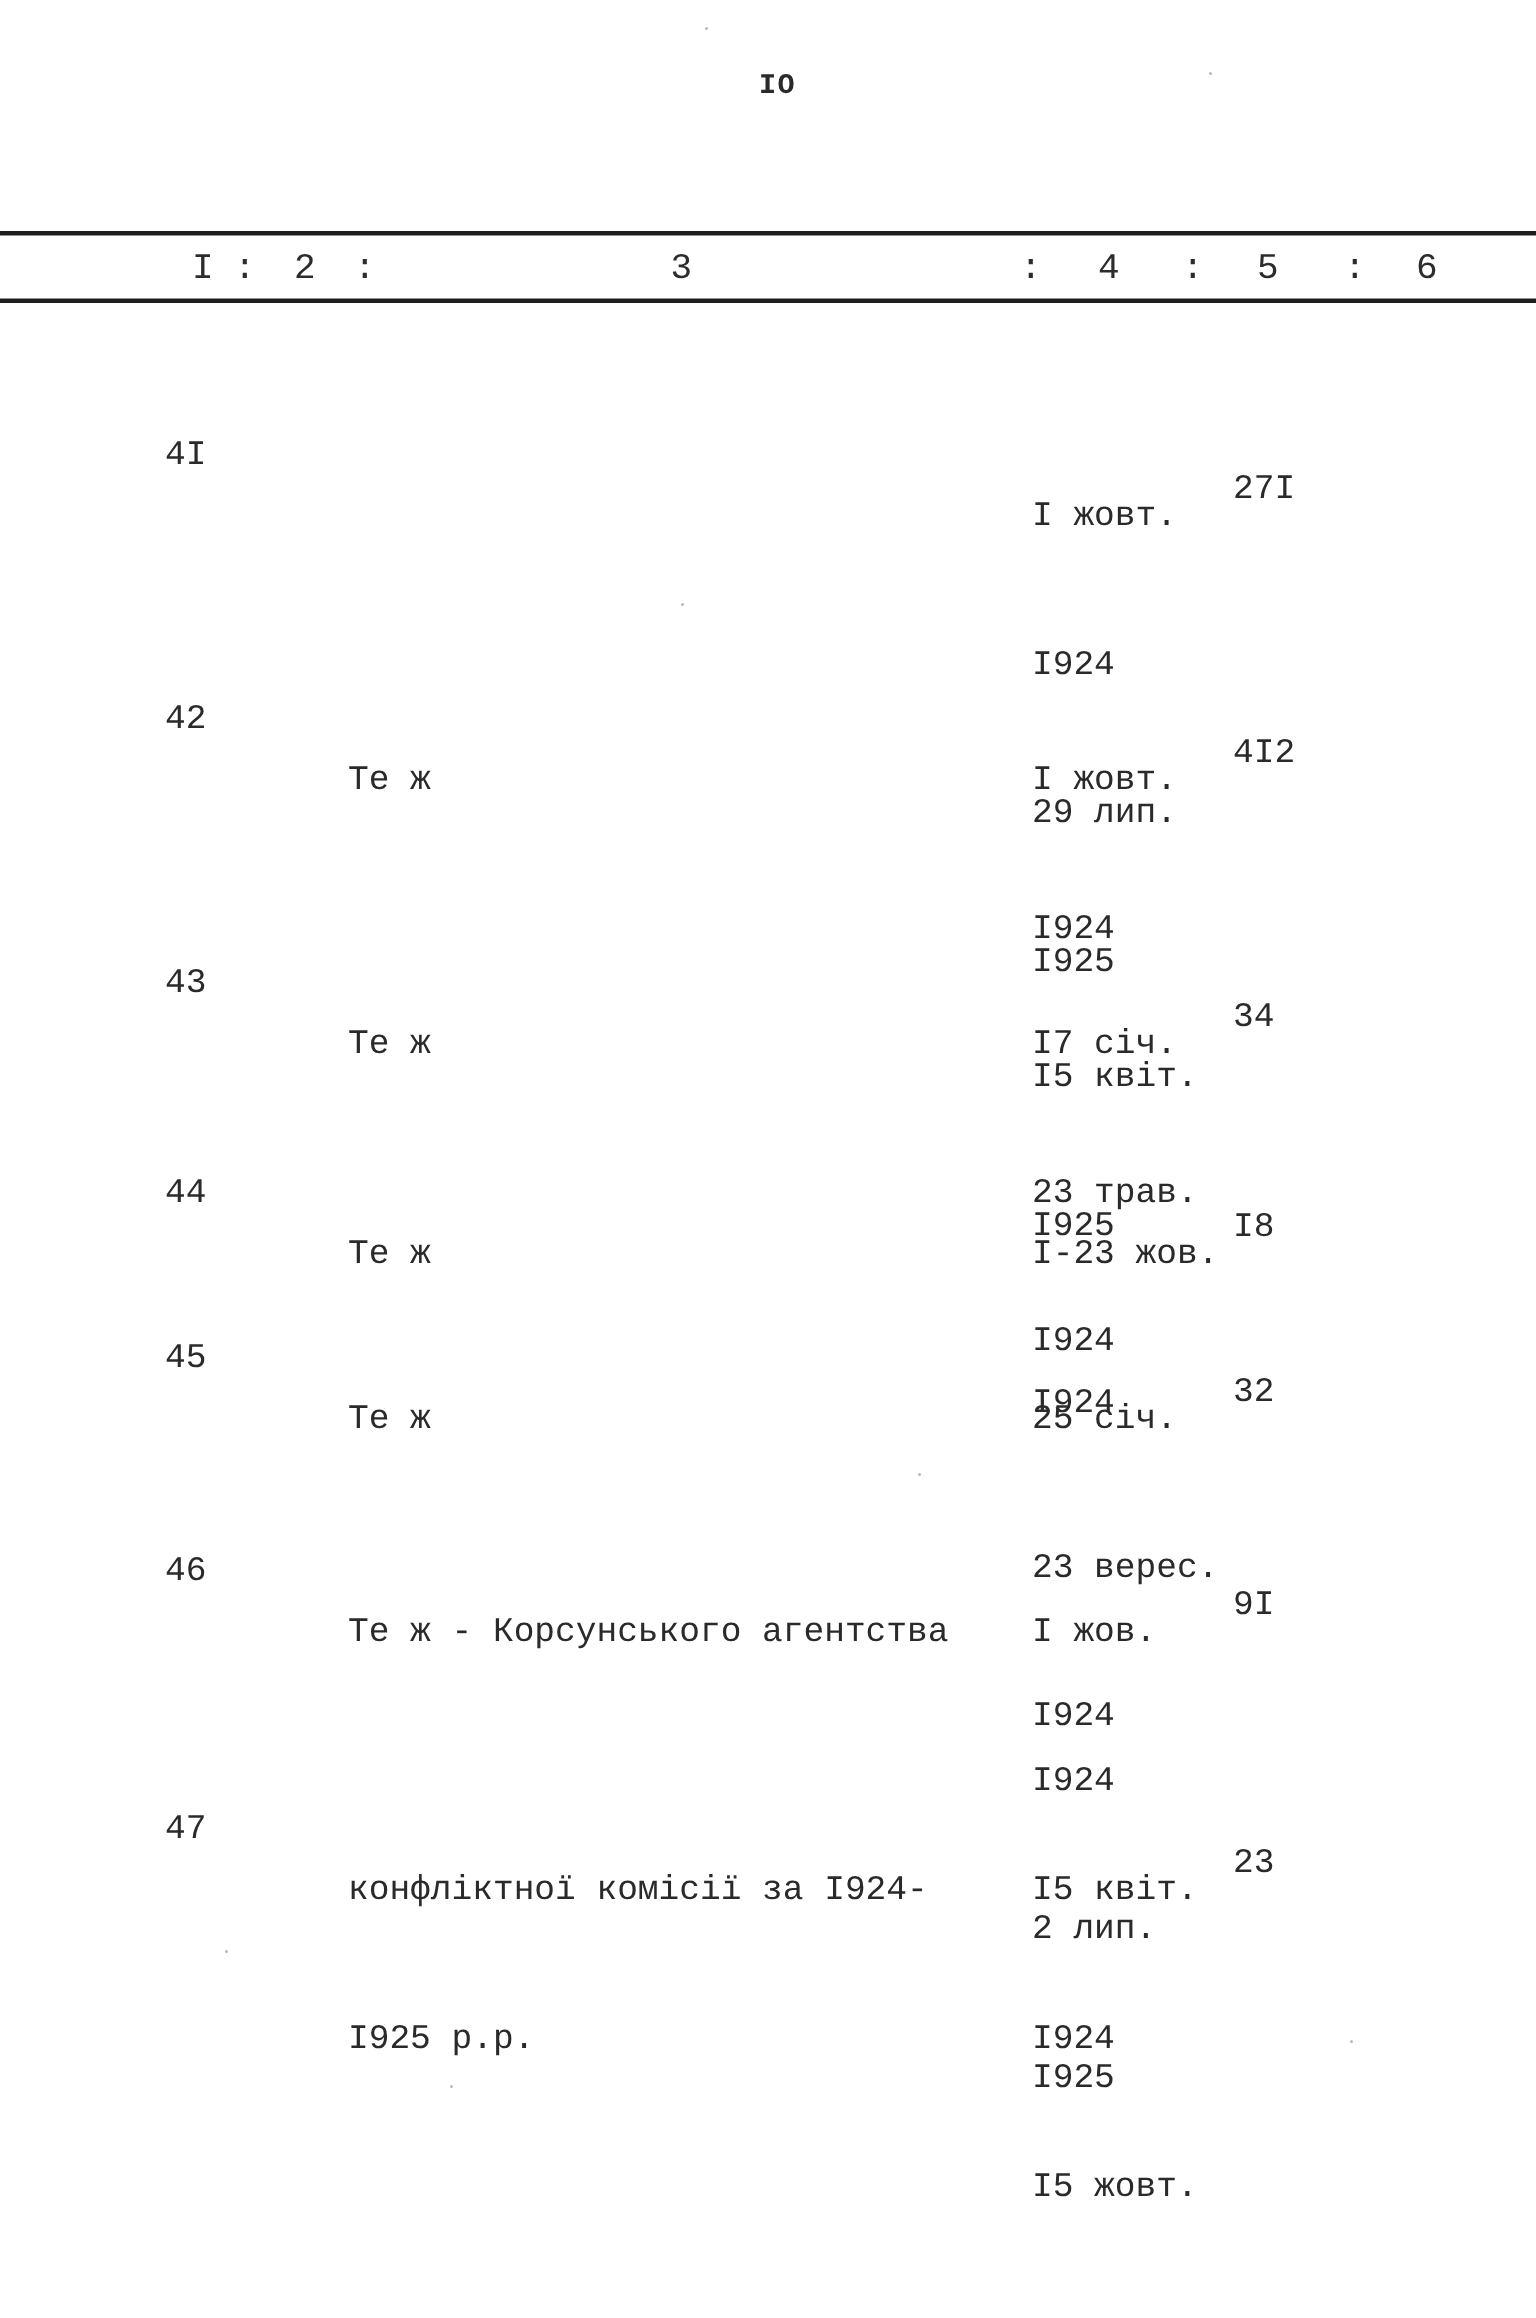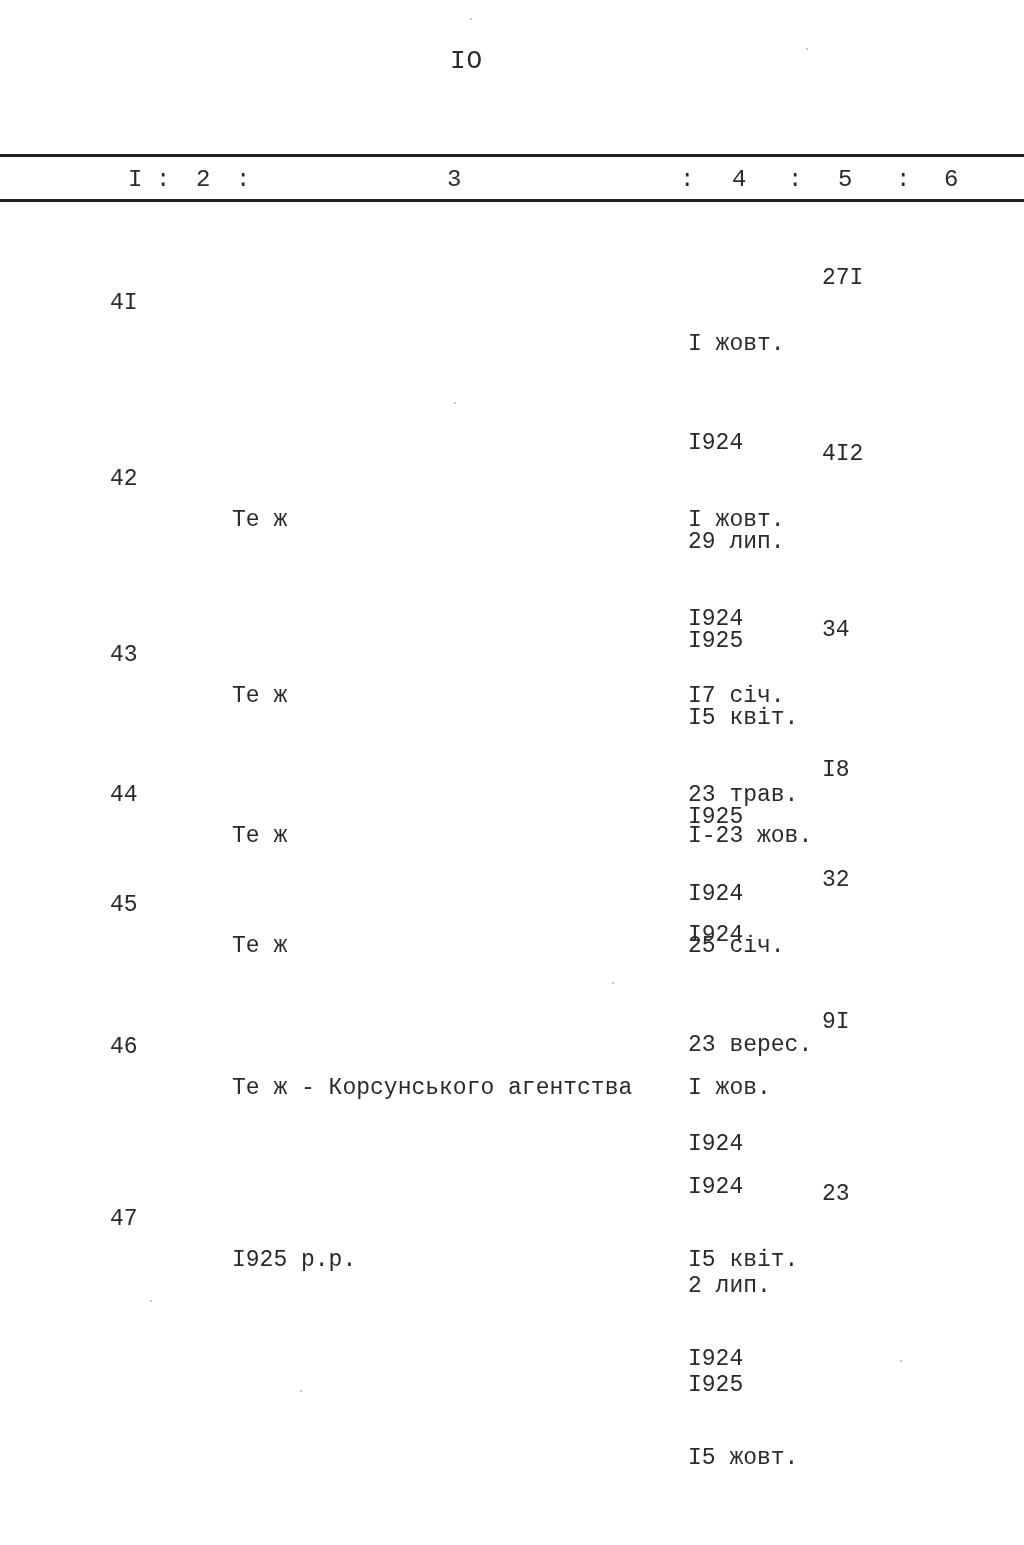--- a/index.html
+++ b/index.html
@@ -11,24 +11,25 @@
       width: 1024px;
       height: 1545px;
       position: relative;
       overflow: hidden;
       font-family: "Liberation Mono", "DejaVu Sans Mono", monospace;
       color: #2a2a2a;
       font-size: 23px;
     }
     .page-number {
       position: absolute;
-      left: 450px;
+      left: 506px;
       top: 46px;
-      font-size: 26px;
+      font-size: 19px;
       letter-spacing: 1px;
+      font-weight: bold;
     }
     .rule {
       position: absolute;
       left: 0;
       width: 1024px;
       background: #1e1e1e;
     }
     .rule.top { top: 154px; height: 3px; }
     .rule.bottom { top: 199px; height: 3px; }
     .header-cell {
@@ -44,21 +45,21 @@
     }
     .cell {
       position: absolute;
       top: 0;
       line-height: 33px;
       white-space: pre;
     }
     .c-num { left: 110px; margin-top: 25px; }
     .c-title { left: 232px; }
     .c-dates { left: 688px; }
-    .c-sheets { left: 822px; }
+    .c-sheets { left: 822px; margin-top: 48px; }
     .line { display: block; }
     .speck {
       position: absolute;
       width: 2px;
       height: 2px;
       background: #b9b9b9;
       border-radius: 1px;
     }
   </style>
 </head>
@@ -161,20 +162,21 @@
       <span class="line">I924</span>
       <span class="line">2 лип.</span>
       <span class="line">I925</span>
     </span>
     <span class="cell c-sheets">9I</span>
   </div>
 
   <div class="row" style="top:1178px">
     <span class="cell c-num">47</span>
     <span class="cell c-title">
+      <span class="line">конфліктної комісії за I924-</span>
       <span class="line">I925 р.р.</span>
     </span>
     <span class="cell c-dates">
       <span class="line">I5 квіт.</span>
       <span class="line">I924</span>
       <span class="line">I5 жовт.</span>
       <span class="line">I925</span>
     </span>
     <span class="cell c-sheets">23</span>
   </div>

